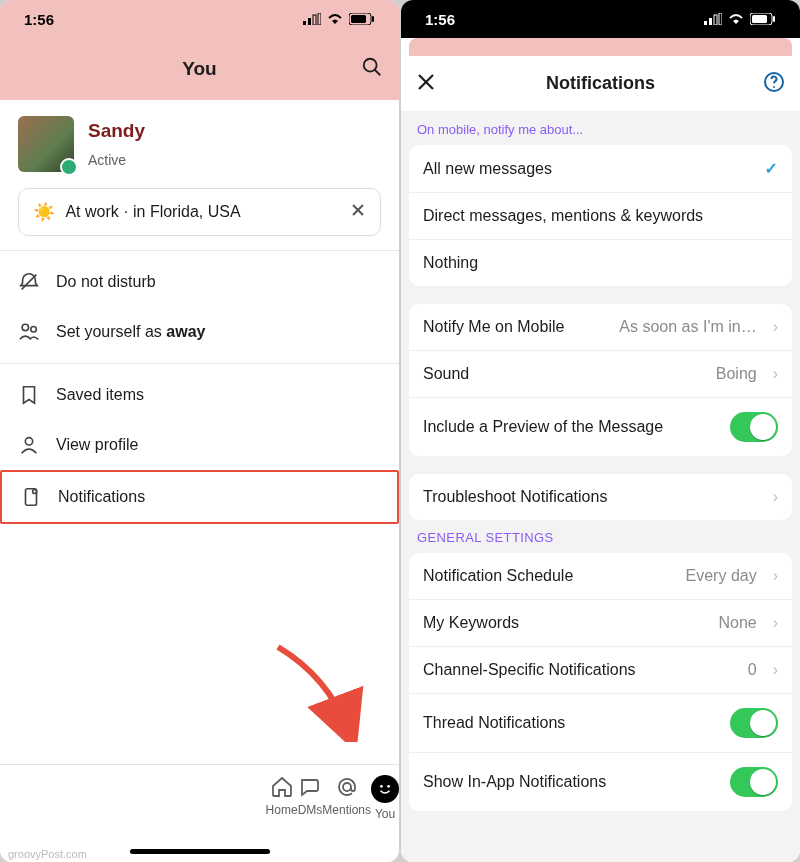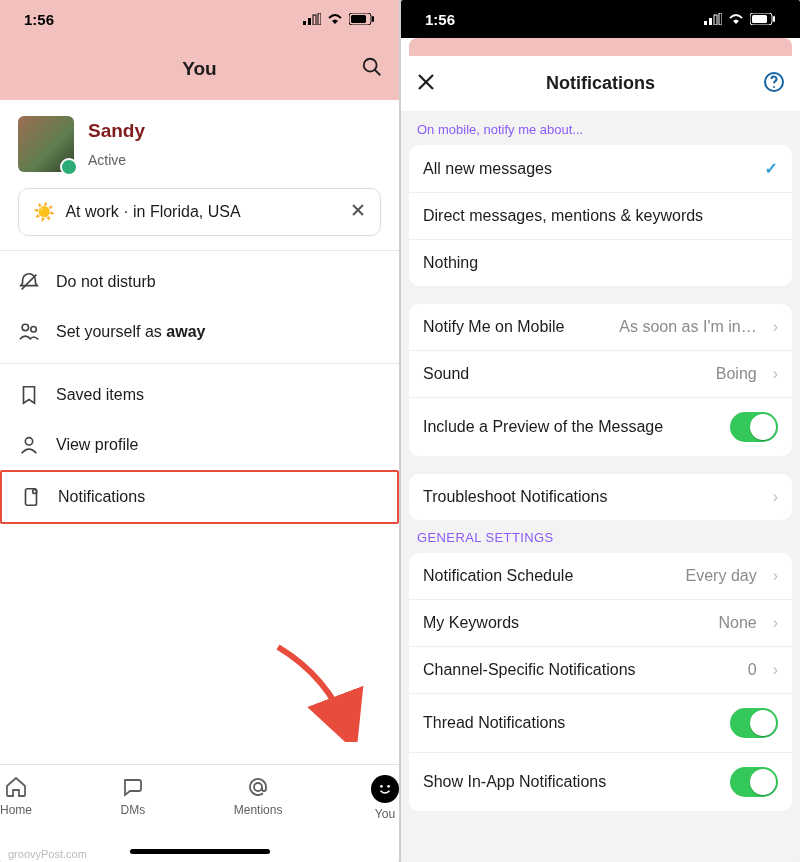--- a/index.html
+++ b/index.html
@@ -10,21 +10,21 @@
     display: flex;
     background: #cfcfcf;
     overflow: hidden;
   }
   .phone {
     width: 399px;
     height: 862px;
     background: #fff;
     position: relative;
     overflow: hidden;
-    border-radius: 2px;
+    border-radius: 12px;
   }
   .phone.left { margin-right: 2px; }
   .status-bar {
     height: 38px; display: flex; justify-content: space-between; align-items: center;
     padding: 0 24px; font-size: 15px; font-weight: 600;
   }
   .status-bar.light { color: #000; }
   .status-bar.dark { background: #000; color: #fff; }
   .status-icons { display: flex; align-items: center; gap: 6px; }
   .status-icons svg { display: block; }
@@ -47,21 +47,21 @@
   .status-box .x { margin-left:auto; color:#555; }
 
   .sect-div { height:1px; background:#e6e6e6; margin:6px 0; }
 
   .menu-item { display:flex; align-items:center; padding:14px 18px; gap:16px; font-size:16px; color:#1d1c1d; }
   .menu-item svg { width:22px; height:22px; flex:none; color:#444; }
   .menu-item .label strong { font-weight:800; }
   .hi-box { border:2.5px solid #e74c3c; border-radius:2px; }
 
   .tabbar { position:absolute; left:0; right:0; bottom:0; height:98px; border-top:1px solid #e2e2e2; background:#fff;
-    display:flex; justify-content:space-between; align-items:flex-start; padding-top:10px; }
+    display:flex; justify-content:flex-end; align-items:flex-start; padding-top:10px; }
   .tab { display:flex; flex-direction:column; align-items:center; gap:4px; color:#606060; font-size:12px; }
   .tab.you .bubble { width:28px; height:28px; border-radius:50%; background:#000; display:flex; align-items:center; justify-content:center; }
   .tab.you .bubble svg { color:#fff; width:18px; height:14px; }
   .home-ind { position:absolute; bottom:8px; left:50%; transform:translateX(-50%); width:140px; height:5px; border-radius:3px; background:#000; }
 
   .arrow { position:absolute; left:268px; bottom:120px; pointer-events:none; }
 
   
   .pink-peek { height:18px; background:#f2c0bd; margin:0 8px; border-radius:8px 8px 0 0; }
   .sheet { background:#fff; border-radius:14px 14px 0 0; margin:0 0px; height:calc(100% - 56px); overflow:hidden; }

